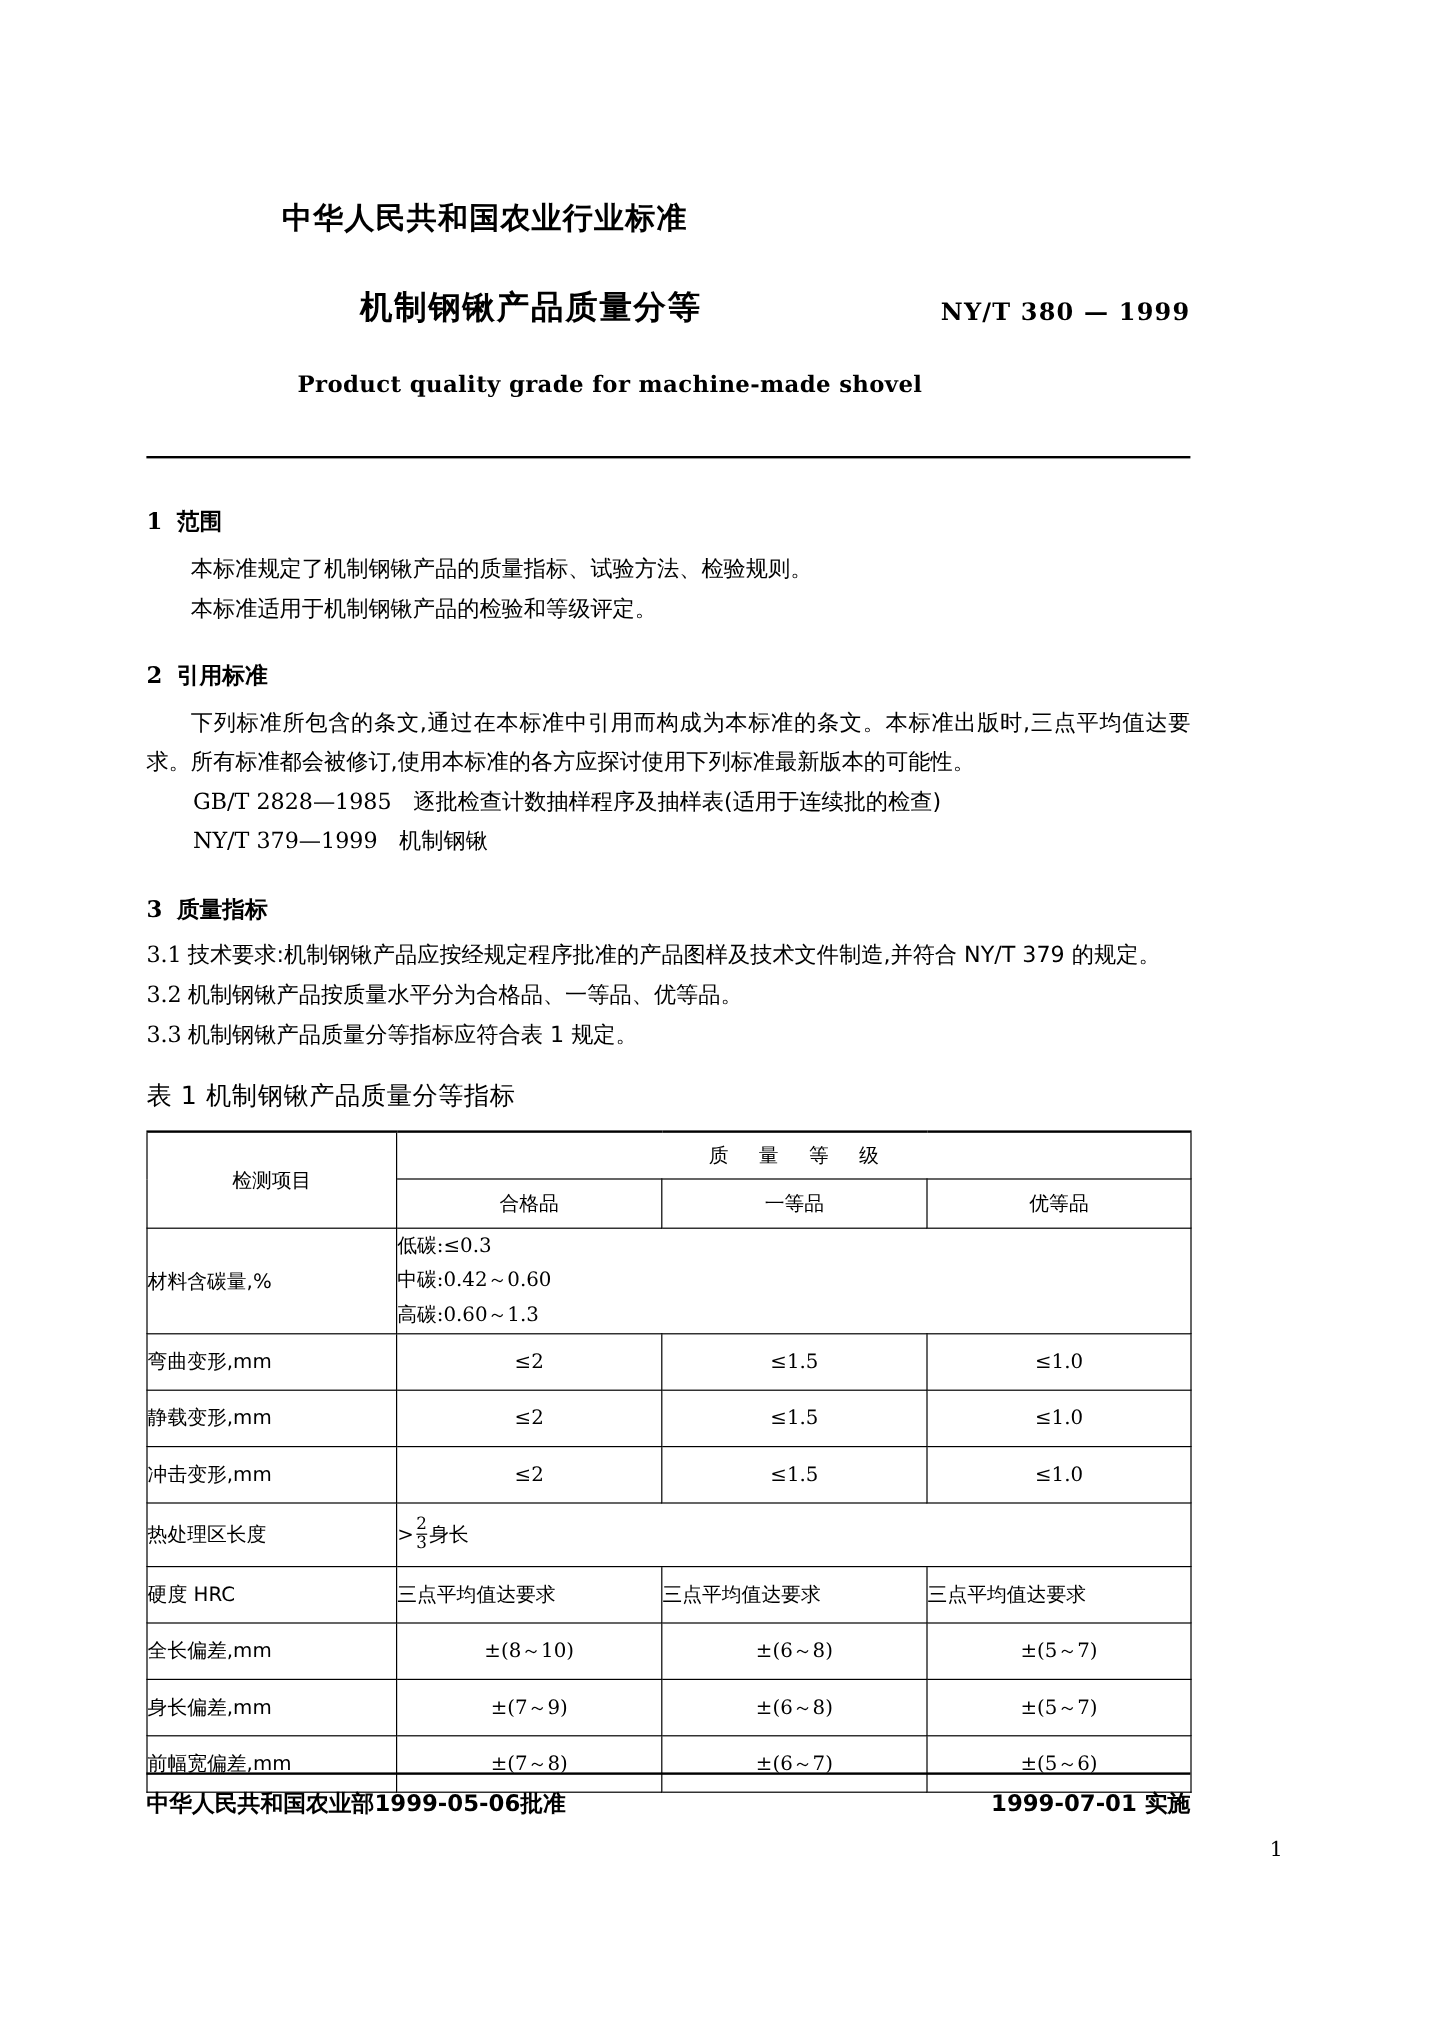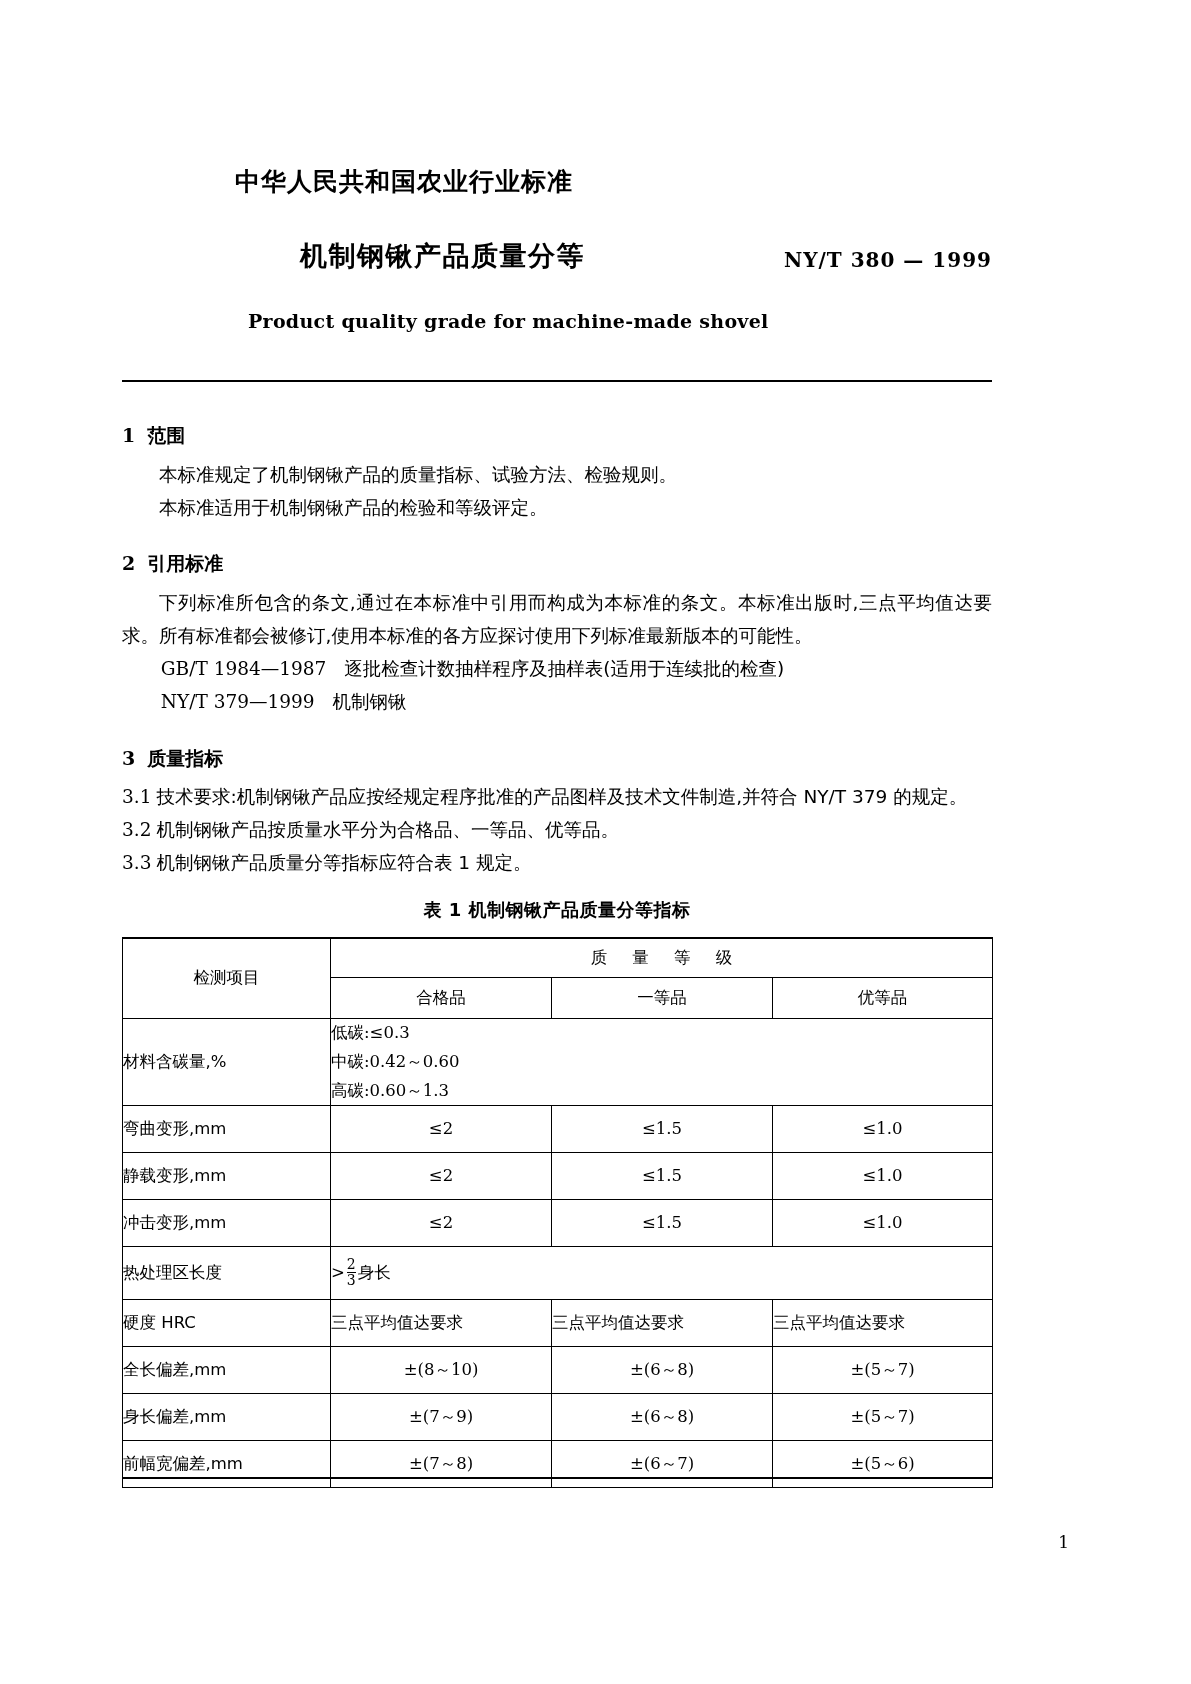--- a/index.html
+++ b/index.html
@@ -116,23 +116,22 @@
     text-align: justify;
     text-justify: inter-ideograph;
   }
   .clause .cnum {
     font-family: "DejaVu Serif", "Liberation Serif", serif;
     margin-right: 5px;
   }
 
   
   .table-caption {
-    text-align: center;
-    font-weight: bold;
-    font-size: 18px;
+    font-weight: normal;
+    font-size: 21px;
     margin-top: 14px;
     margin-bottom: 10px;
     letter-spacing: 0.5px;
   }
   table.grade {
     border-collapse: collapse;
     width: 870px;
     table-layout: fixed;
   }
   table.grade th, table.grade td {
@@ -238,21 +237,21 @@
         <span class="num">1</span><span>范围</span>
       </div>
       <div class="para">本标准规定了机制钢锹产品的质量指标、试验方法、检验规则。</div>
       <div class="para">本标准适用于机制钢锹产品的检验和等级评定。</div>
 
       <div class="h2">
         <span class="num">2</span><span>引用标准</span>
       </div>
       <div class="para-just">下列标准所包含的条文,通过在本标准中引用而构成为本标准的条文。本标准出版时,三点平均值达要求。所有标准都会被修订,使用本标准的各方应探讨使用下列标准最新版本的可能性。</div>
       <div class="ref-line">
-        <span class="code">GB/T 1984—1987</span><span>逐批检查计数抽样程序及抽样表(适用于连续批的检查)</span>
+        <span class="code">GB/T 2828—1985</span><span>逐批检查计数抽样程序及抽样表(适用于连续批的检查)</span>
       </div>
       <div class="ref-line">
         <span class="code">NY/T 379—1999</span><span>机制钢锹</span>
       </div>
 
       <div class="h2">
         <span class="num">3</span><span>质量指标</span>
       </div>
       <div class="clause">
         <span class="cnum">3.1</span><span>技术要求:机制钢锹产品应按经规定程序批准的产品图样及技术文件制造,并符合 NY/T 379 的规定。</span>
@@ -354,14 +353,18 @@
             <td class="cell-val">±(5～6)</td>
           </tr>
 
         </tbody>
       </table>
 
     </div>
   </div>
 
   <div class="footer-rule"></div>
+  <div class="footer">
+    <div>中华人民共和国农业部1999-05-06批准</div>
+    <div>1999-07-01 实施</div>
+  </div>
   <div class="page-num">1</div>
 </div>
 
 </body></html>

